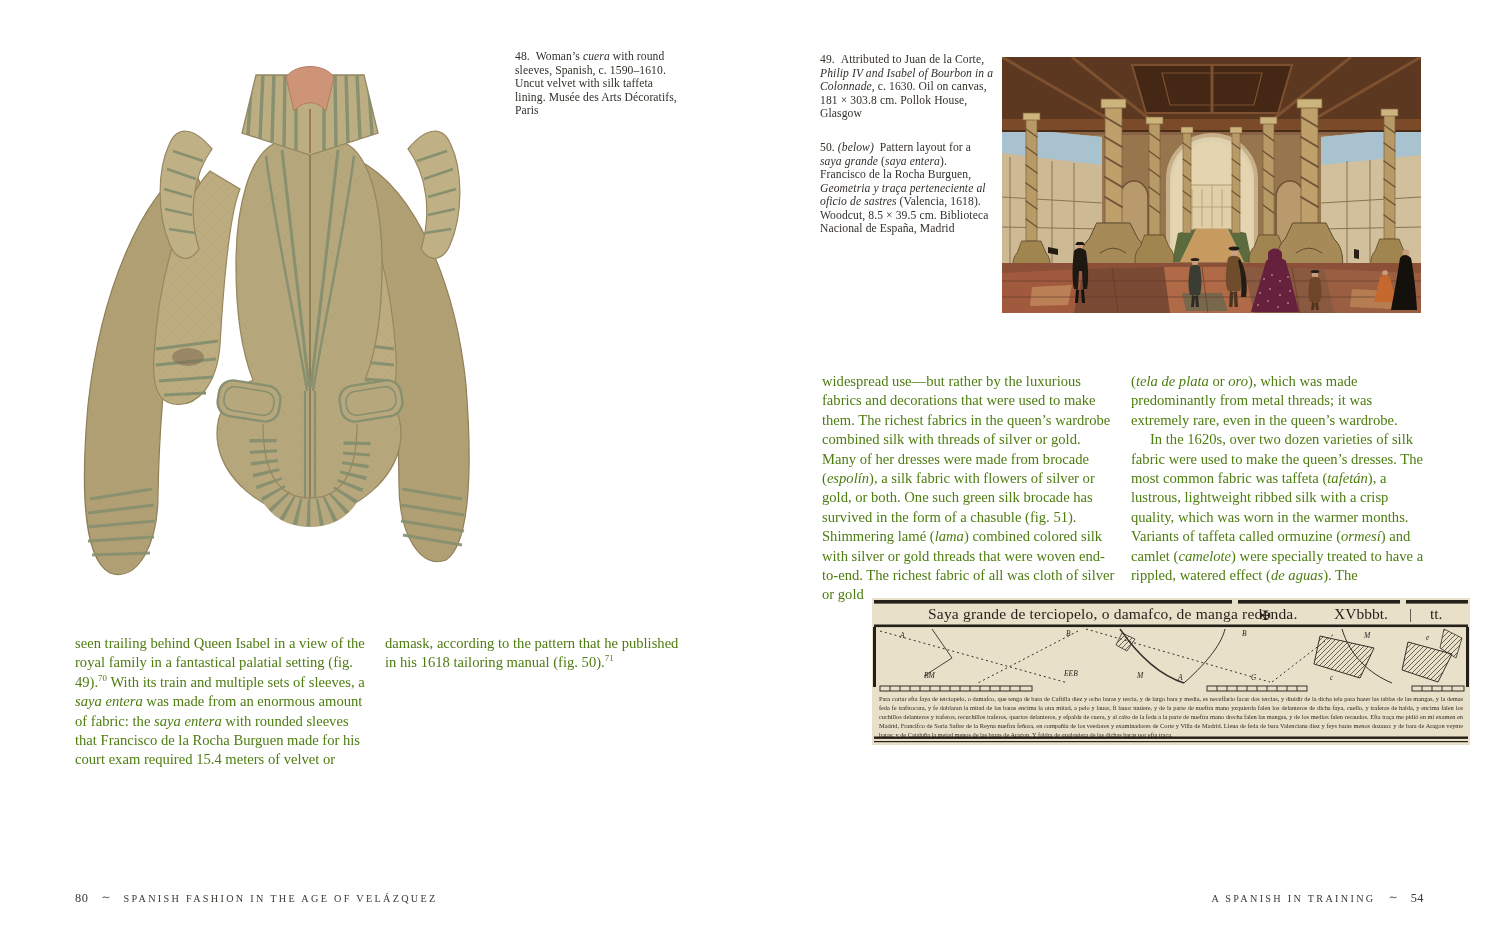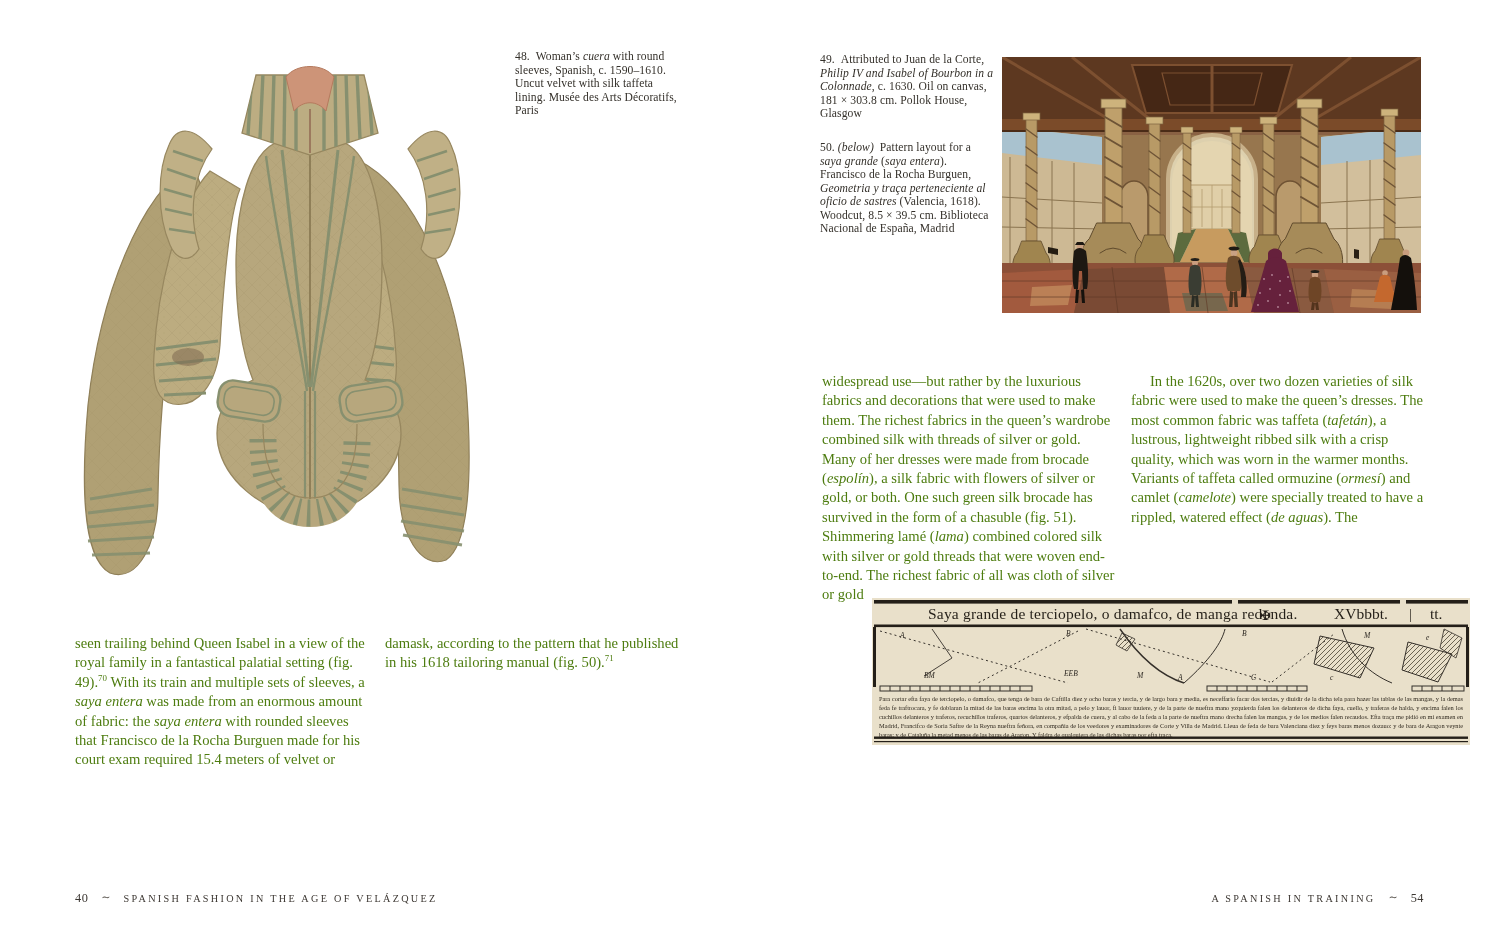--- a/index.html
+++ b/index.html
@@ -151,21 +151,21 @@
 <div class="abs caption" style="left:515px;top:50px;width:162px;">48. Woman’s <i>cuera</i> with round sleeves, Spanish, c. 1590–1610. Uncut velvet with silk taffeta lining. Musée des Arts Décoratifs, Paris</div>
 
 <div class="abs bodycol" style="left:75px;top:634px;width:294px;">
   <p>seen trailing behind Queen Isabel in a view of the royal family in a fantastical palatial setting (fig. 49).<sup>70</sup> With its train and multiple sets of sleeves, a <i>saya entera</i> was made from an enormous amount of fabric: the <i>saya entera</i> with rounded sleeves that Francisco de la Rocha Burguen made for his court exam required 15.4 meters of velvet or</p>
 </div>
 <div class="abs bodycol" style="left:385px;top:634px;width:296px;">
   <p>damask, according to the pattern that he published in his 1618 tailoring manual (fig. 50).<sup>71</sup></p>
 </div>
 
 <div class="abs footer" style="left:75px;top:891px;">
-  <span class="pagenum">40</span><span class="sep">∼</span><span>SPANISH FASHION IN THE AGE OF VELÁZQUEZ</span>
+  <span class="pagenum">80</span><span class="sep">∼</span><span>SPANISH FASHION IN THE AGE OF VELÁZQUEZ</span>
 </div>
 
 <div class="abs caption" style="left:820px;top:53px;width:174px;">49. Attributed to Juan de la Corte, <i>Philip IV and Isabel of Bourbon in a Colonnade</i>, c. 1630. Oil on canvas, 181 × 303.8 cm. Pollok House, Glasgow</div>
 <div class="abs caption" style="left:820px;top:141px;width:174px;">50. <i>(below)</i> Pattern layout for a <i>saya grande</i> (<i>saya entera</i>). Francisco de la Rocha Burguen, <i>Geometria y traça perteneciente al oficio de sastres</i> (Valencia, 1618). Woodcut, 8.5 × 39.5 cm. Biblioteca Nacional de España, Madrid</div>
 
 <div class="abs" style="left:1002px;top:57px;width:419px;height:256px;">
   <svg width="419" height="256" viewBox="0 0 419 256" role="img" aria-label="Painting of Philip IV and Isabel of Bourbon strolling with attendants in a fantastical colonnade with spiral columns, carved pedestals and a garden vista">
     <rect x="0" y="0" width="419" height="256" fill="#8a6244"></rect>
 
     <g>
@@ -352,20 +352,21 @@
       <path d="M46,190 l10,2 v6 l-10,-2 z" fill="#241c12"></path>
       <path d="M352,192 l5,1 v9 l-5,-1 z" fill="#2a2015"></path>
     </g>
   </svg>
 </div>
 
 <div class="abs bodycol" style="left:822px;top:372px;width:294px;">
   <p>widespread use—but rather by the luxurious fabrics and decorations that were used to make them. The richest fabrics in the queen’s wardrobe combined silk with threads of silver or gold. Many of her dresses were made from brocade (<i>espolín</i>), a silk fabric with flowers of silver or gold, or both. One such green silk brocade has survived in the form of a chasuble (fig. 51). Shimmering lamé (<i>lama</i>) combined colored silk with silver or gold threads that were woven end-to-end. The richest fabric of all was cloth of silver or gold</p>
 </div>
 <div class="abs bodycol" style="left:1131px;top:372px;width:294px;">
+  <p>(<i>tela de plata</i> or <i>oro</i>), which was made predominantly from metal threads; it was extremely rare, even in the queen’s wardrobe.</p>
   <p class="indent">In the 1620s, over two dozen varieties of silk fabric were used to make the queen’s dresses. The most common fabric was taffeta (<i>tafetán</i>), a lustrous, lightweight ribbed silk with a crisp quality, which was worn in the warmer months. Variants of taffeta called ormuzine (<i>ormesí</i>) and camlet (<i>camelote</i>) were specially treated to have a rippled, watered effect (<i>de aguas</i>). The</p>
 </div>
 
 <div class="abs woodcut-wrap" style="left:825px;top:598px;width:598px;height:147px;margin-left:47px;">
   <svg width="598" height="147" viewBox="0 0 598 147">
     <defs>
       <pattern id="xhatch" width="5" height="5" patternUnits="userSpaceOnUse">
         <path d="M0,5 L5,0 M-1,1 L1,-1 M4,6 L6,4" stroke="#4a4234" stroke-width=".8"></path>
       </pattern>
     </defs>

